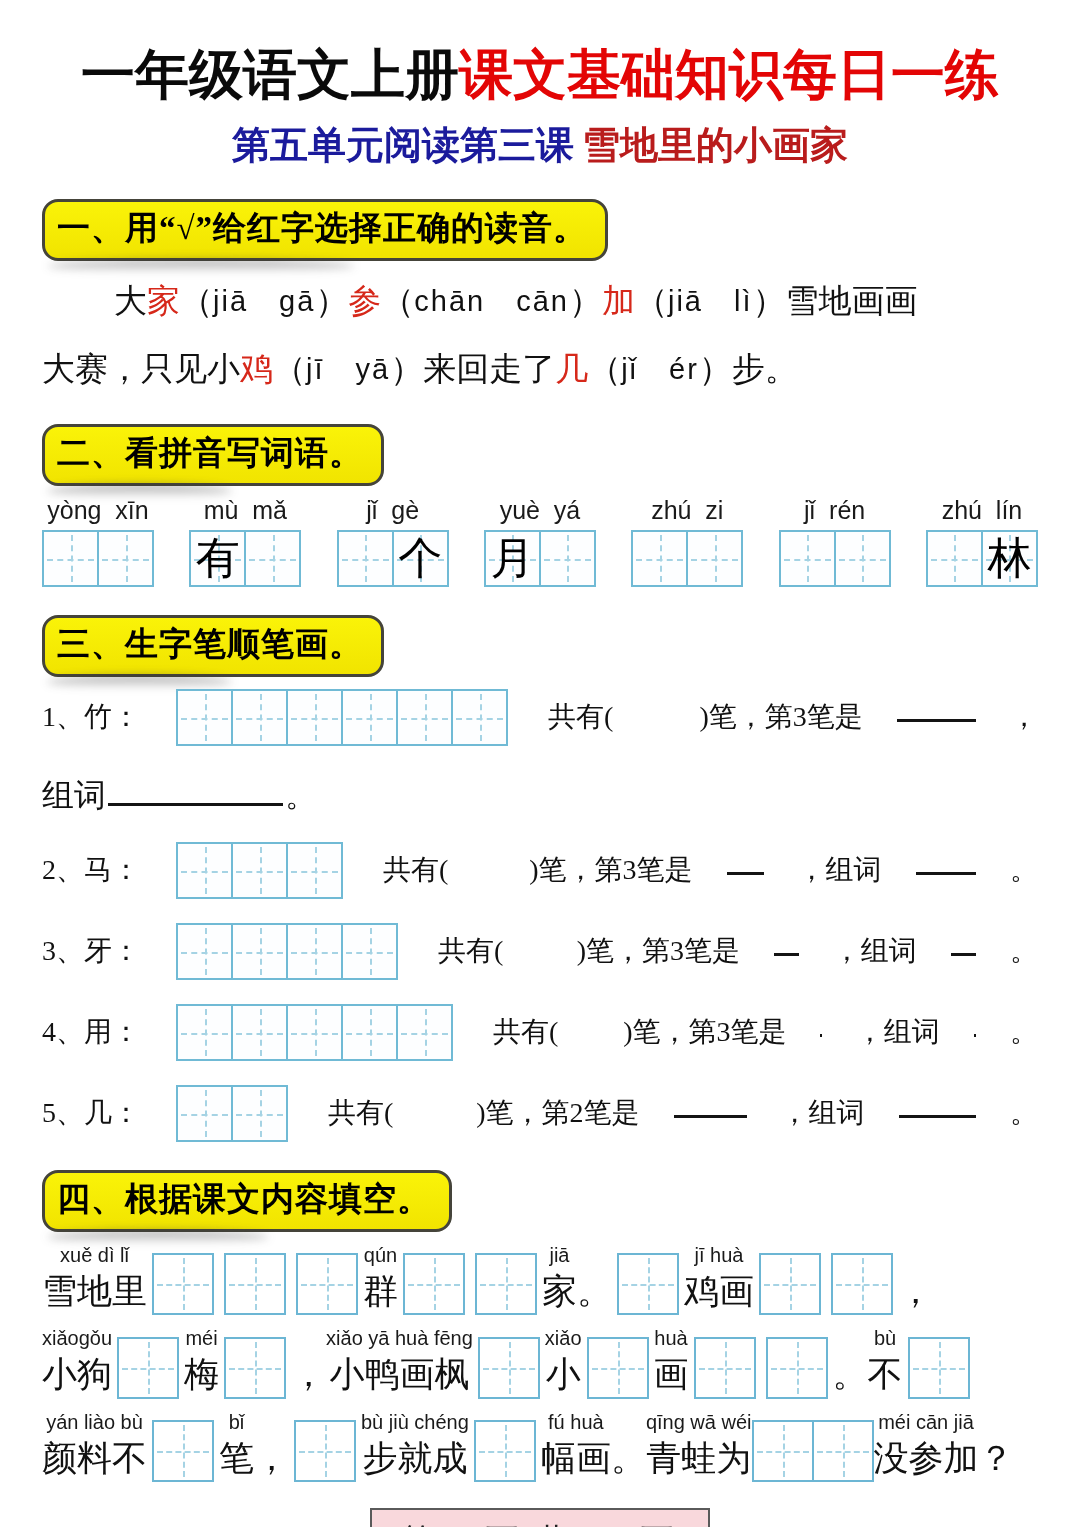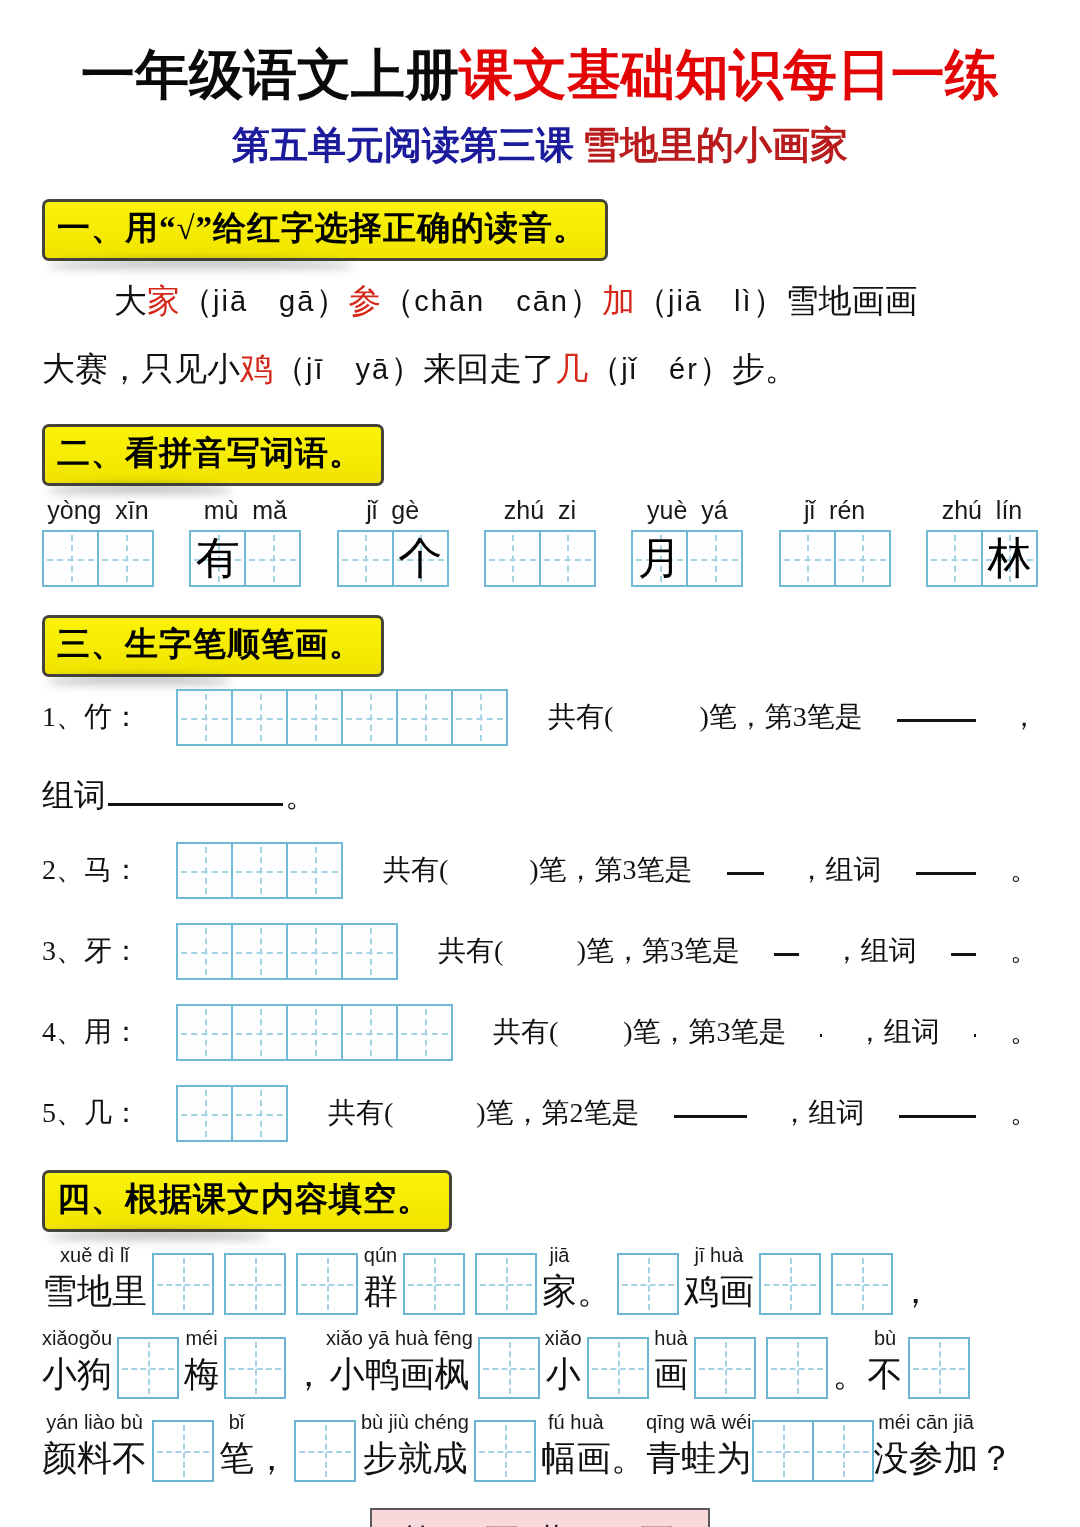--- a/index.html
+++ b/index.html
@@ -20,21 +20,21 @@
   .title .t-red   { color:#e30505; }
   .subtitle { text-align:center; margin-top:14px; font-size:38px; font-weight:900; white-space:nowrap; }
   .subtitle .t-blue  { color:#1b1b9c; margin-right:8px; }
   .subtitle .t-green { color:#b91c1c; }
 
   
   .sec-head-wrap { margin-top:28px; }
   .sec-head {
     display:inline-block; position:relative;
     background:linear-gradient(180deg,#faf308,#f1e400);
-    border:3px solid #45443a; border-radius:7px;
+    border:3px solid #45443a; border-radius:16px;
     padding:4px 18px 7px 12px;
     font-size:33px; font-weight:900; color:#000;
     letter-spacing:1px;
   }
   .sec-head::after {
     content:""; position:absolute; left:2px; top:101%;
     width:55%; height:14px; border-radius:50%;
     background:linear-gradient(180deg, rgba(50,50,50,.45), rgba(50,50,50,0));
     filter:blur(4px); pointer-events:none;
   }
@@ -151,32 +151,32 @@
       <div class="py-word">
         <div class="py-label">jǐ  gè</div>
         <div class="grid-row">
           <div class="tian"></div>
           <div class="tian">
             <div class="ch">个</div>
           </div>
         </div>
       </div>
       <div class="py-word">
-        <div class="py-label">zhú  zi</div>
-        <div class="grid-row">
-          <div class="tian"></div>
-          <div class="tian"></div>
-        </div>
-      </div>
-      <div class="py-word">
         <div class="py-label">yuè  yá</div>
         <div class="grid-row">
           <div class="tian">
             <div class="ch">月</div>
           </div>
+          <div class="tian"></div>
+        </div>
+      </div>
+      <div class="py-word">
+        <div class="py-label">zhú  zi</div>
+        <div class="grid-row">
+          <div class="tian"></div>
           <div class="tian"></div>
         </div>
       </div>
       <div class="py-word">
         <div class="py-label">jǐ  rén</div>
         <div class="grid-row">
           <div class="tian"></div>
           <div class="tian"></div>
         </div>
       </div>

